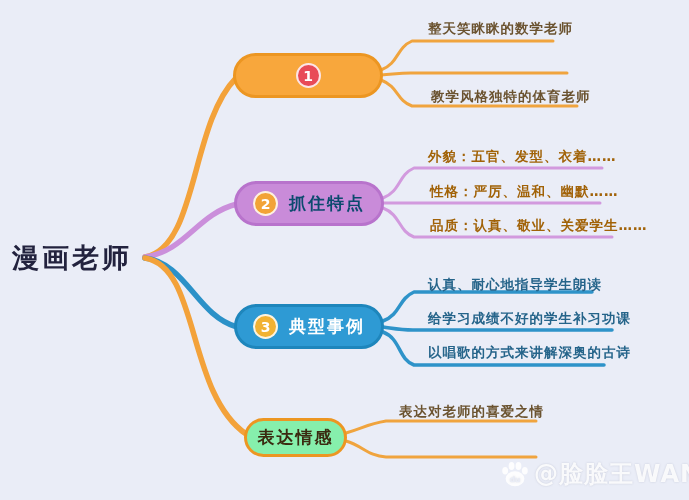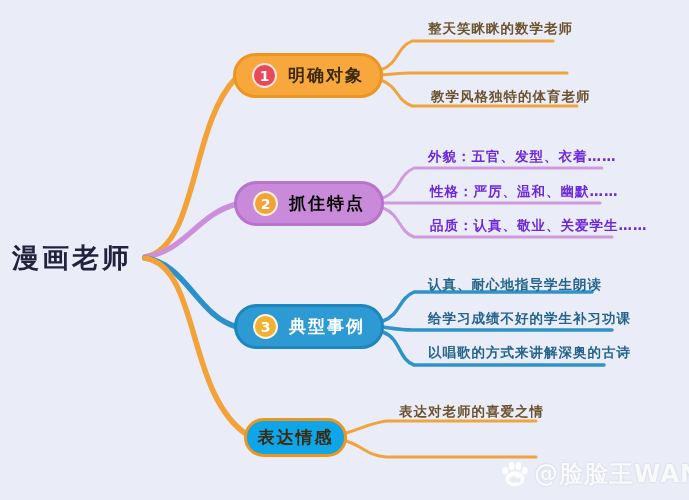--- a/index.html
+++ b/index.html
@@ -30,29 +30,29 @@
     width:25px; height:25px; border-radius:50%;
     display:flex; align-items:center; justify-content:center;
     color:#fff; font-weight:bold; font-size:14px;
     border:2px solid rgba(255,255,255,0.85);
   }
   .node1 { left:233px; top:53px;  width:150px; height:45px; border-color:#ec9622; }
   .node2 { left:234px; top:181px; width:150px; height:45px; border-color:#b873cc; }
   .node3 { left:234px; top:304px; width:150px; height:45px; border-color:#1e86bc; }
   .node4 { left:244px; top:418px; width:103px; height:39px; border-color:#ec9622; }
   .node1 .label, .node4 .label { color:#3a2a10; }
-  .node2 .label { color:#000000; }
+  .node2 .label { color:#0c4a6e; }
   .node3 .label { color:#ffffff; }
 
   .leaf {
     position:absolute; font-size:13.5px; font-weight:bold;
     letter-spacing:1px; white-space:nowrap;
   }
   .b1 { color:#6b5330; }
-  .b2 { color:#6d28d9; }
+  .b2 { color:#a16207; }
   .b3 { color:#25648a; }
   .b4 { color:#6b5330; }
   .b1c1 { left:428px; top:20px; }
   .b1c2 { left:431px; top:55px; }
   .b1c3 { left:431px; top:88px; }
   .b2c1 { left:428px; top:148px; }
   .b2c2 { left:430px; top:183px; }
   .b2c3 { left:430px; top:217px; }
   .b3c1 { left:428px; top:276px; }
   .b3c2 { left:428px; top:310px; }
@@ -94,34 +94,33 @@
     <path d="M383,332 C401,339 398,359 414,365 H604" stroke="#2e93c9" stroke-width="3.5"></path>
 
     <path d="M346,433 C363,428 368,424 386,421 H536" stroke="#f0a43e" stroke-width="3"></path>
     <path d="M346,441 C363,446 368,456 386,457 H536" stroke="#f0a43e" stroke-width="3"></path>
   </svg>
 
   <div class="root-topic">漫画老师</div>
 
   <div class="node node1" style="background-color: rgb(248, 167, 60);">
     <span class="badge" style="background-color: rgb(232, 74, 88);">1</span>
-    <span class="label">明确对象</span>
   </div>
 
   <div class="node node2" style="background-color: rgb(201, 139, 217);">
     <span class="badge" style="background-color: rgb(242, 163, 55);">2</span>
     <span class="label">抓住特点</span>
   </div>
 
   <div class="node node3" style="background-color: rgb(46, 154, 212);">
     <span class="badge" style="background-color: rgb(241, 178, 51);">3</span>
     <span class="label">典型事例</span>
   </div>
 
-  <div class="node node4" style="background-color: #0ea5e9;">
+  <div class="node node4" style="background-color: #86efac;">
     <span class="label">表达情感</span>
   </div>
 
   <div class="leaf b1 b1c1">整天笑眯眯的数学老师</div>
   <div class="leaf b1 b1c3">教学风格独特的体育老师</div>
 
   <div class="leaf b2 b2c1">外貌：五官、发型、衣着……</div>
   <div class="leaf b2 b2c2">性格：严厉、温和、幽默……</div>
   <div class="leaf b2 b2c3">品质：认真、敬业、关爱学生……</div>
 

